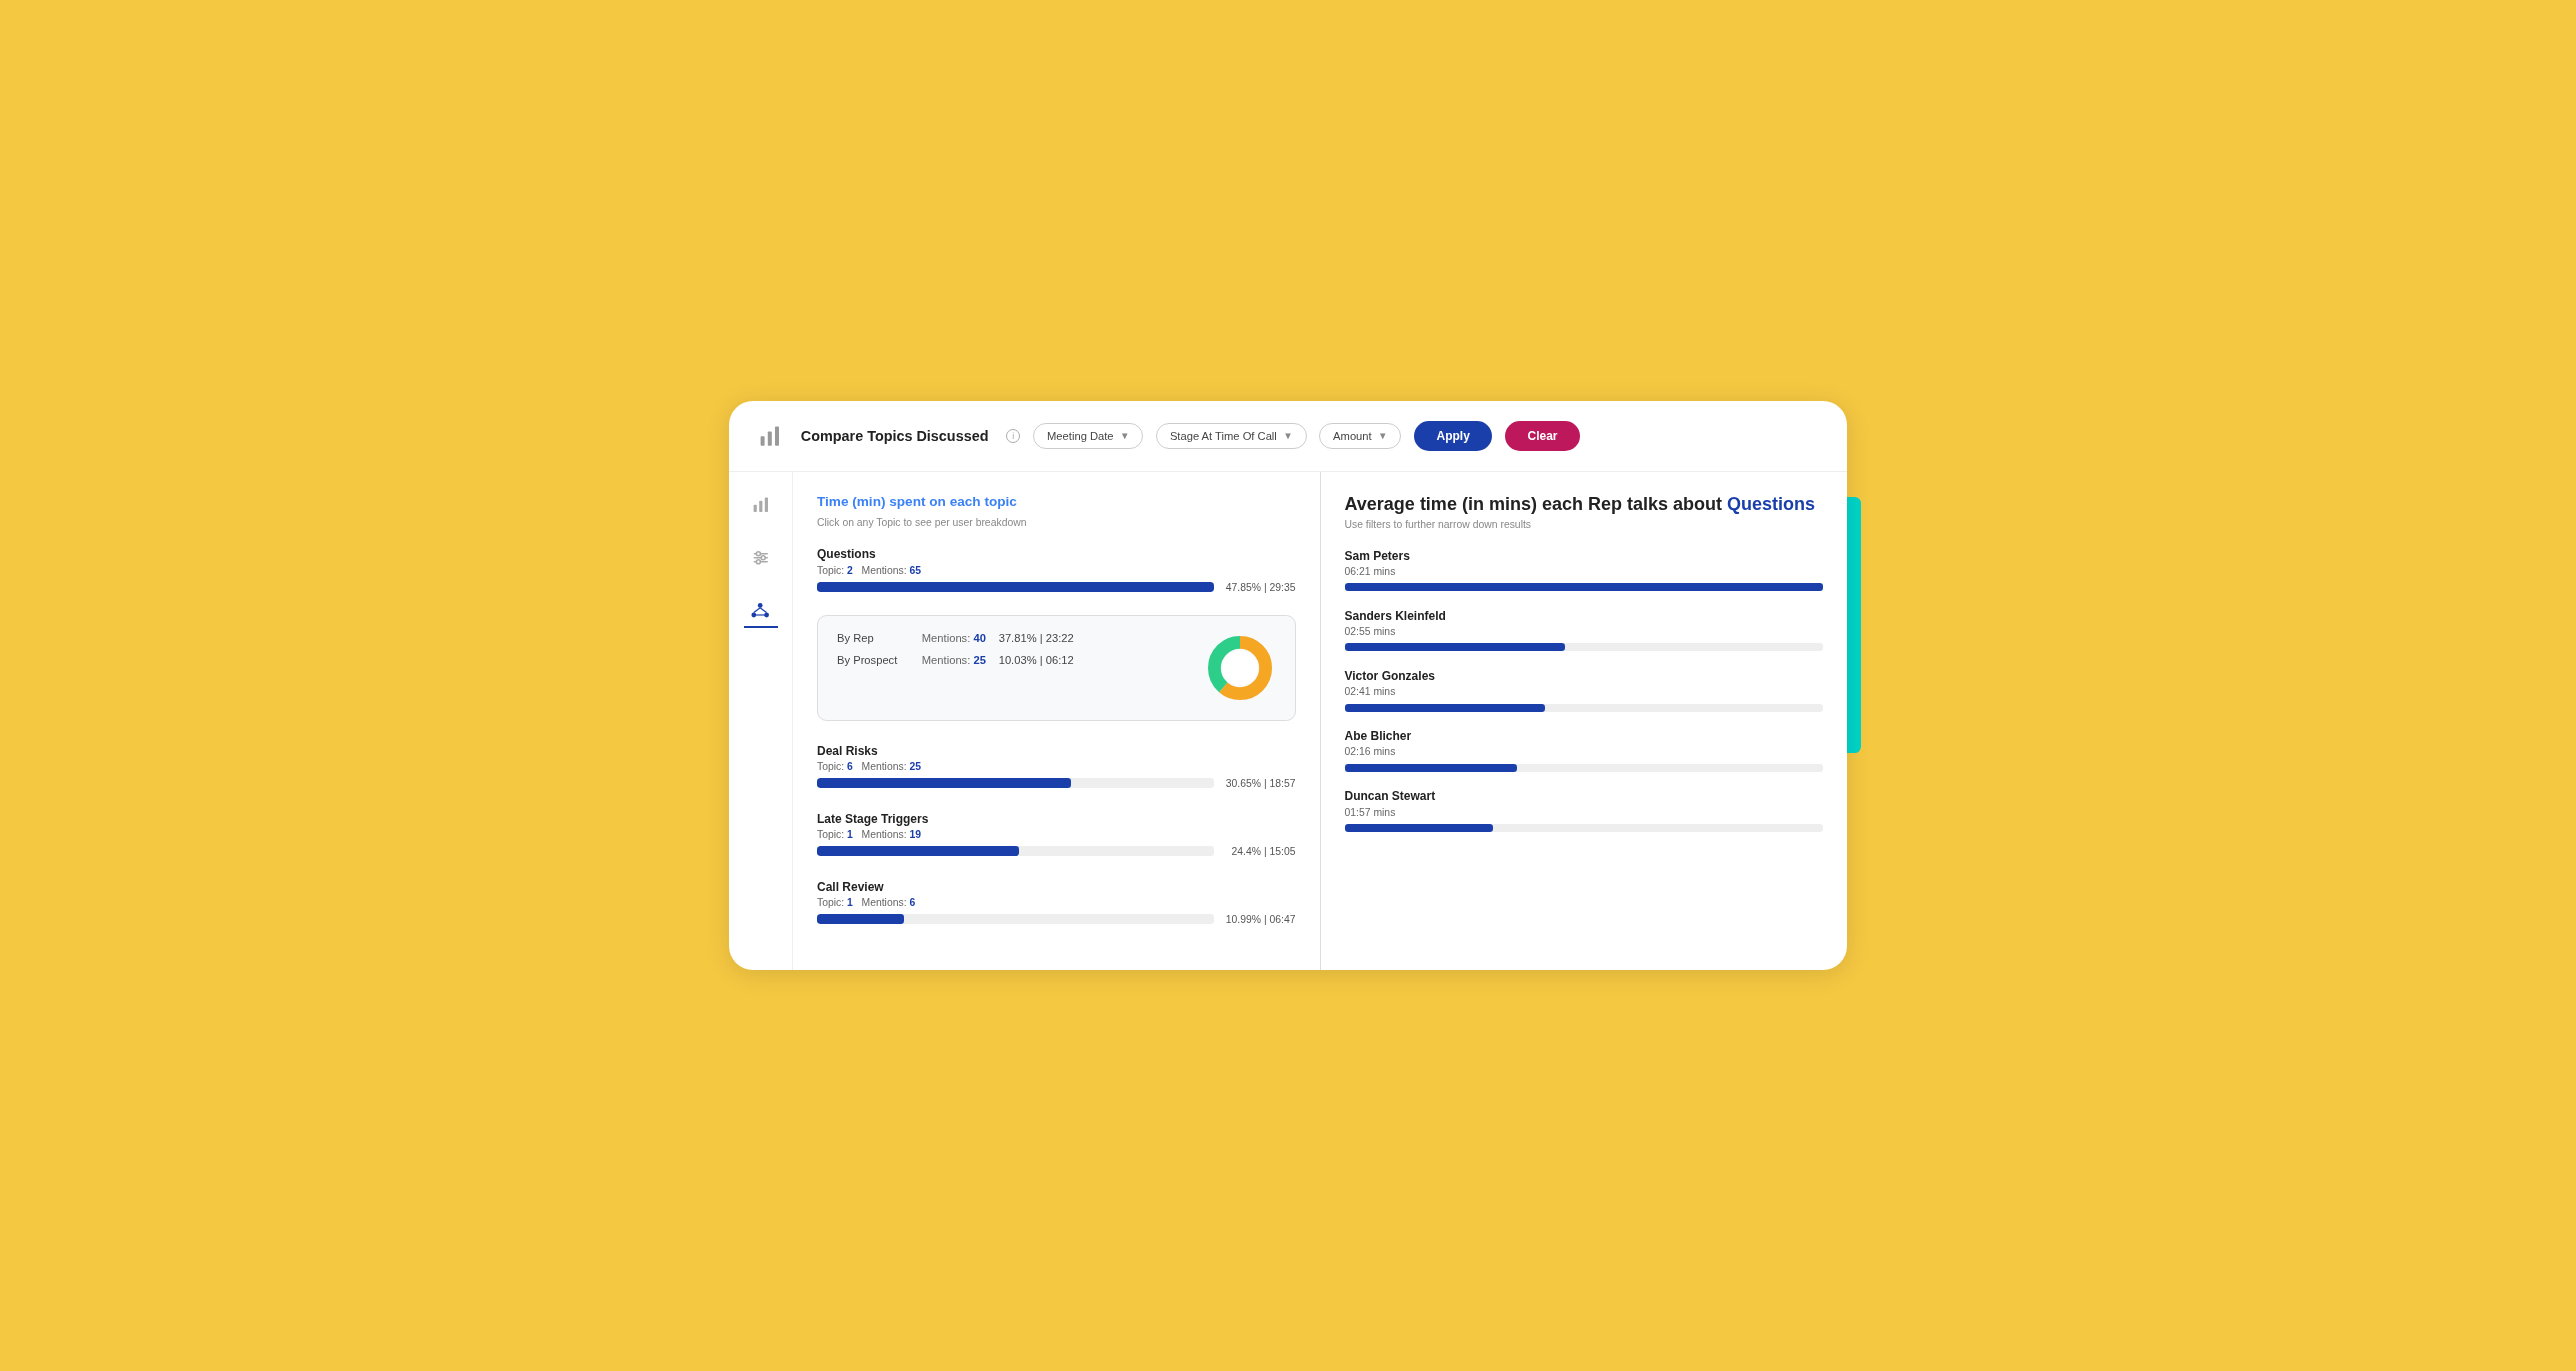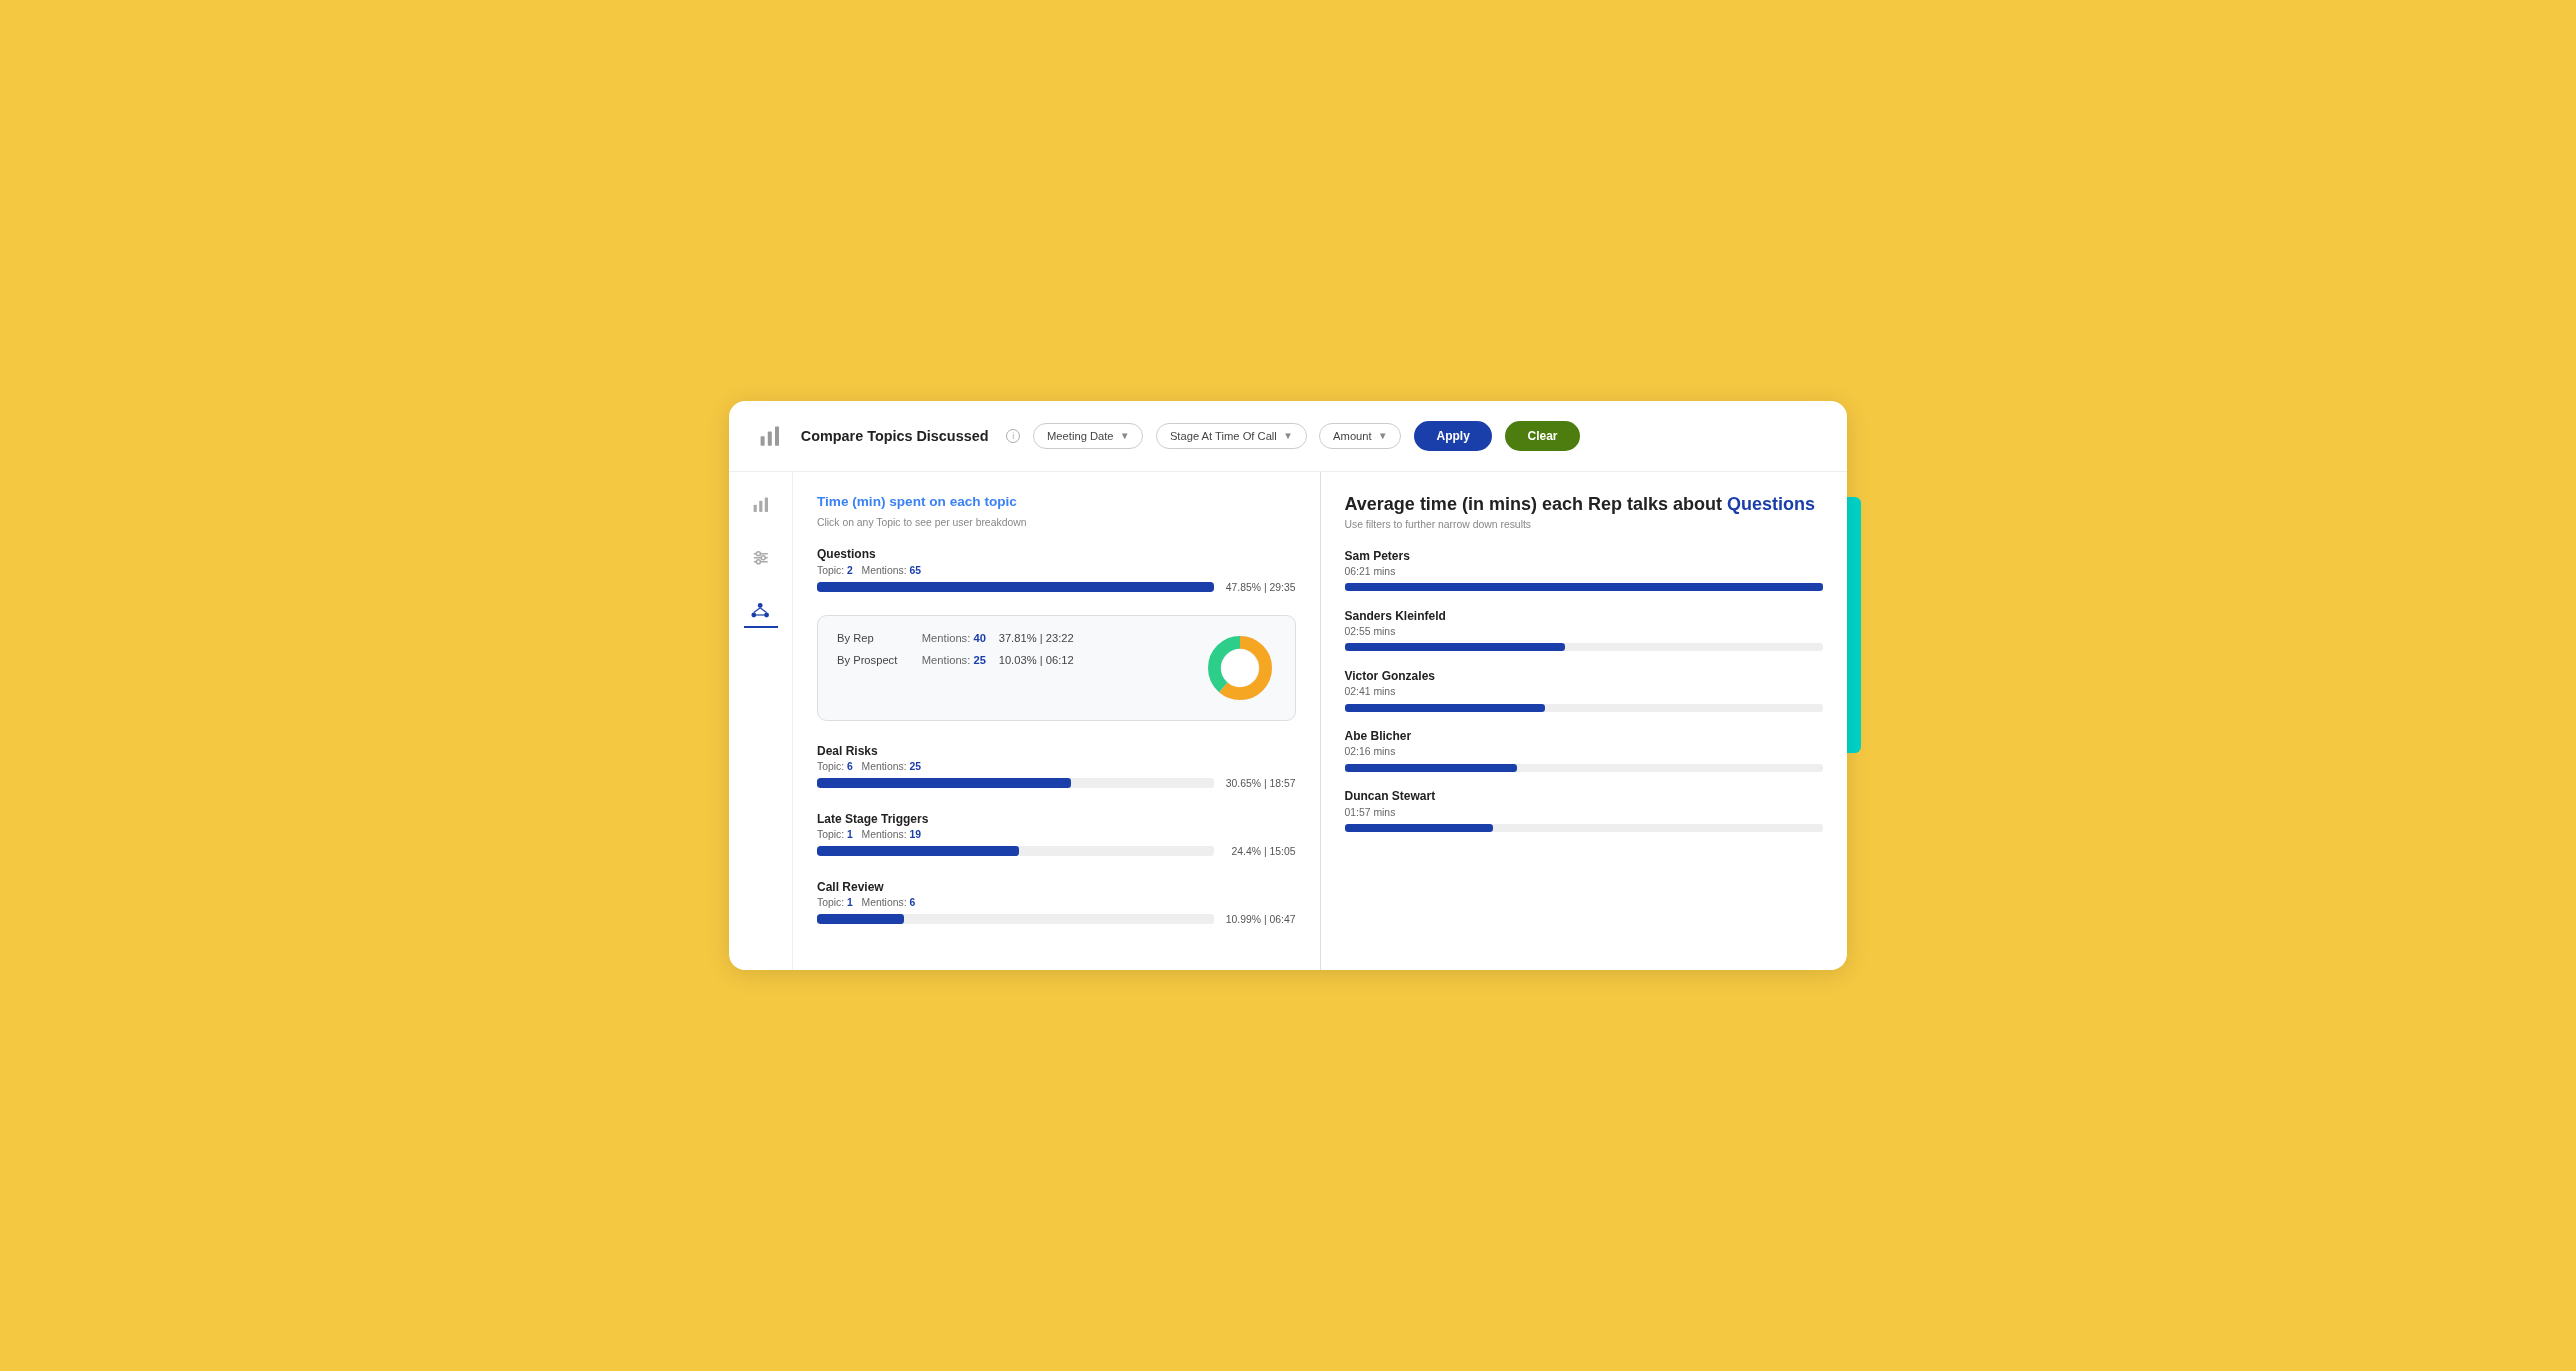--- a/index.html
+++ b/index.html
@@ -21,21 +21,21 @@
       right: -14.4px;
       top: 96px;
       width: 32px;
       height: 256px;
       background: #00d4c8;
       border-radius: 6.4px;
       z-index: 1;
     }
     .card {
       background: #fff;
-      border-radius: 16px;
+      border-radius: 24px;
       box-shadow: 0 3.2px 24px rgba(0,0,0,0.12);
       overflow: hidden;
       position: relative;
       z-index: 2;
     }
     
     .header {
       display: flex;
       align-items: center;
       padding: 17.6px 24px;
@@ -88,21 +88,21 @@
       background: #1a3faa;
       color: #fff;
       border: none;
       border-radius: 20px;
       padding: 8px 22.4px;
       font-size: 12px;
       font-weight: 600;
       cursor: pointer;
     }
     .btn-clear {
-      background: #4d7c0f;
+      background: #be185d;
       color: #fff;
       border: none;
       border-radius: 20px;
       padding: 8px 22.4px;
       font-size: 12px;
       font-weight: 600;
       cursor: pointer;
     }
     
     .main-content {

